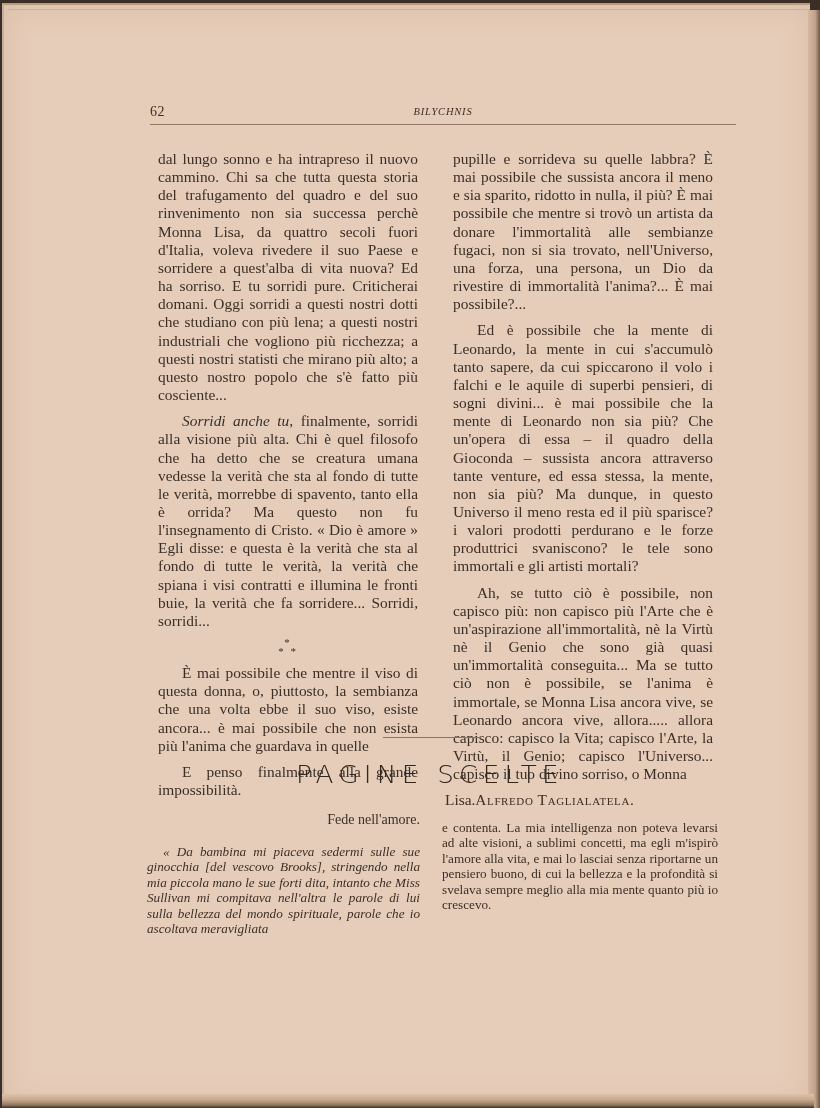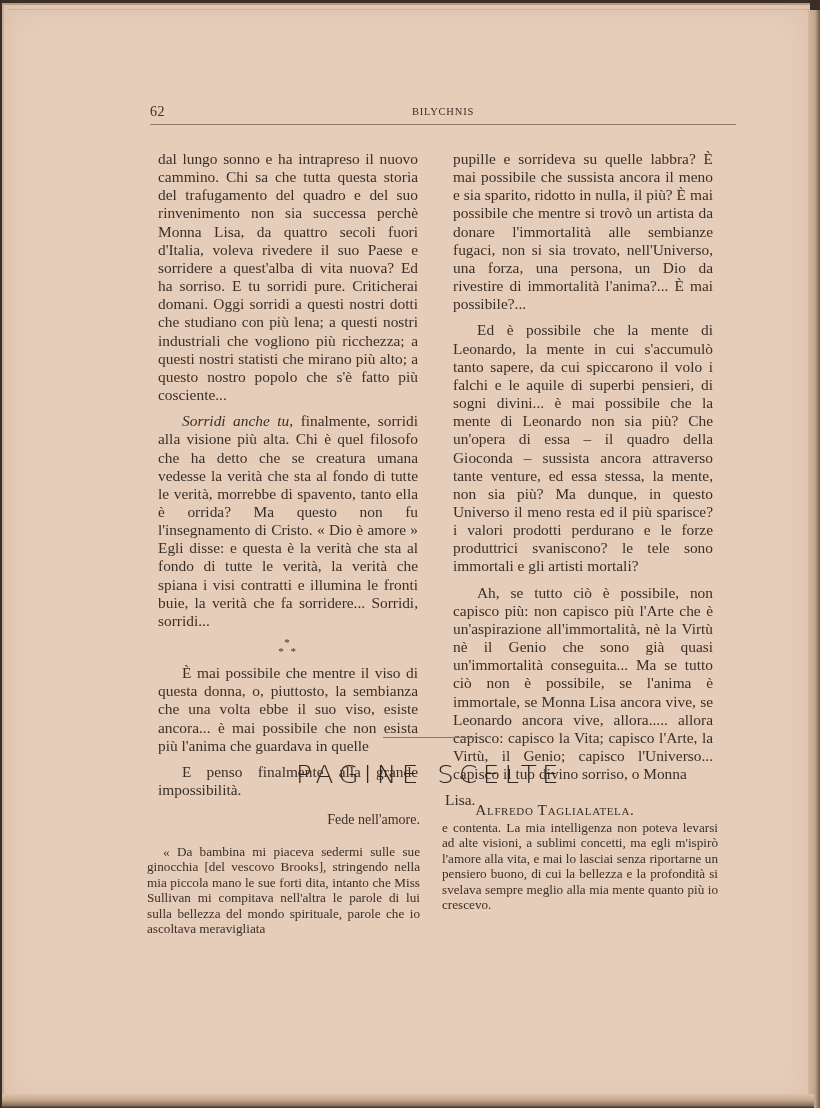--- a/index.html
+++ b/index.html
@@ -25,46 +25,46 @@
     background: linear-gradient(90deg, #d3b89f, #c1a388 60%, #6d574a);
   }
   .bottom-edge {
     position: absolute; left: 2px; top: 1094px; width: 812px; height: 14px;
     background: linear-gradient(180deg, #dcc2ab, #c9ab8e 40%, #8f7560 80%, #3a2e26);
   }
   .running-head {
     position: absolute; left: 150px; top: 104px; width: 586px; height: 20px;
   }
   .page-number { position: absolute; left: 0; top: 0; font-size: 14px; letter-spacing: 0.5px; }
-  .journal-title { position: absolute; left: 0; right: 0; top: 2px; text-align: center; font-size: 10.5px; letter-spacing: 0.8px; }
+  .journal-title { position: absolute; left: 0; right: 0; top: 2px; text-align: center; font-size: 10.5px; letter-spacing: 0.8px; font-style: italic; }
   .head-rule { position: absolute; left: 150px; top: 124px; width: 586px; border-top: 1px solid #8f7a68; }
 
   .col {
     position: absolute; font-size: 15.4px; line-height: 18.15px;
     text-align: justify;
   }
   .col p { margin: 8px; text-indent: 0; font-family: Liberation Serif, serif; }
   .col p.ind { text-indent: 24px; }
   .col-left { left: 150px; top: 142px; width: 276px; }
   .col-right { left: 445px; top: 142px; width: 276px; }
   .stars { text-align: center; font-size: 11px; line-height: 9px; margin: 8px 0 6px 0; letter-spacing: 2px; }
-  .signature { font-variant: small-caps; letter-spacing: 0.6px; margin-top: 10px; }
+  .signature { font-variant: small-caps; letter-spacing: 0.6px; }
   .sig-line { display: flex; justify-content: flex-start; }
 
   .section-rule { position: absolute; left: 383px; top: 737px; width: 98px; border-top: 1px solid #8a7464; }
   .section-title {
     position: absolute; left: 300px; top: 760px; width: 260px; text-align: center;
     font-family: "DejaVu Sans", sans-serif; font-weight: 300; font-size: 25px;
     letter-spacing: 5px; color: #2e2620; transform: scaleX(1.05);
   }
   .col-small {
     position: absolute; font-size: 13.2px; line-height: 15.4px; text-align: justify;
   }
   .col-small p { margin: 2px; }
-  .col-small p.ind { text-indent: 16px; }
+  .col-small p.ind { text-indent: 16px; font-style: italic; }
   .col-small-left { left: 145px; top: 842px; width: 277px; }
   .col-small-right { left: 440px; top: 818px; width: 280px; }
   .article-title {
     position: absolute; left: 150px; top: 812px; width: 270px; text-align: right;
     font-weight: normal; font-size: 14px;
   }
   em { font-style: italic; }
 </style>
 </head>
 <body>

